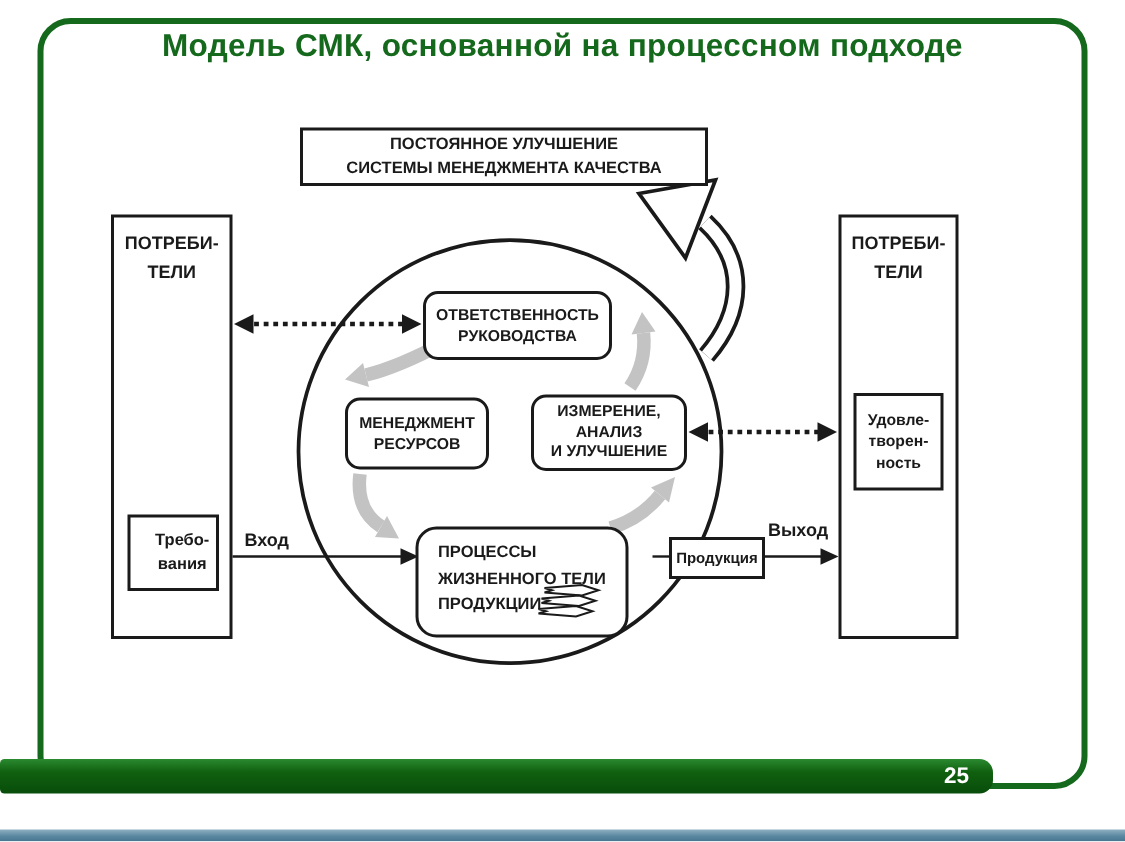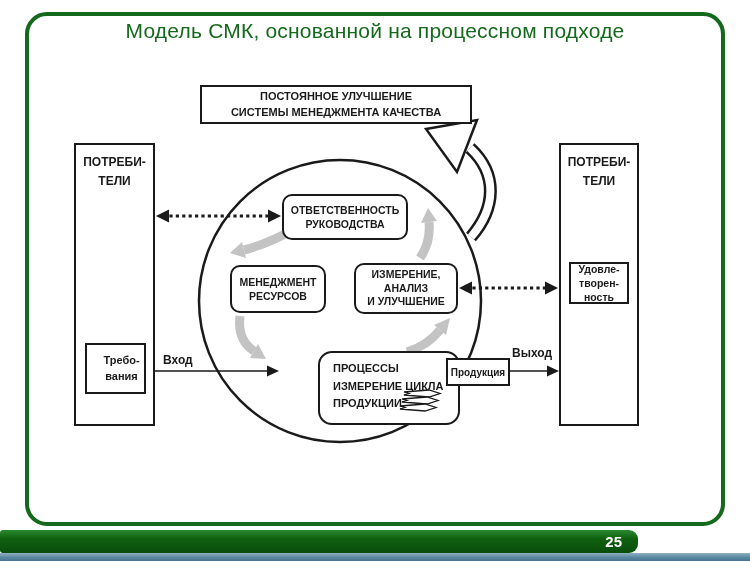--- a/index.html
+++ b/index.html
@@ -6,55 +6,55 @@
   .stage{
     position:relative;width:750px;height:561px;background:#ffffff;
     font-family:"Liberation Sans", sans-serif;overflow:hidden;
   }
   .frame{
     position:absolute;left:25px;top:12px;width:700px;height:514px;
     border:4px solid #15691c;border-radius:22px;box-sizing:border-box;background:#fff;
   }
   .slide-title{
     position:absolute;left:0;right:0;top:19px;text-align:center;
-    font-size:21px;font-weight:normal;color:#15691c;letter-spacing:0.2px;
+    font-size:21px;font-weight:bold;color:#15691c;letter-spacing:0.2px;
   }
   .dbox{
     position:absolute;background:#fff;border:2.5px solid #1a1a1a;color:#1a1a1a;
     font-weight:bold;text-align:center;box-sizing:border-box;z-index:2;
   }
   .dbox .ln{display:block;}
   .flexc{display:flex;flex-direction:column;justify-content:center;align-items:center;}
   .improvement{
     left:200px;top:85px;width:272px;height:39px;border-width:2px;
     font-size:11px;line-height:1.45;
   }
   .tallbox{width:81px;height:283px;font-size:12px;line-height:1.55;padding-top:8px;}
   .tall-left{left:74px;top:143px;}
   .tall-right{left:559px;top:143px;width:80px;}
   .requirements{left:85px;top:343px;width:61px;height:51px;font-size:11px;line-height:1.4;padding-left:12px;}
-  .satisfaction{left:569px;top:262px;width:60px;height:42px;font-size:10.5px;line-height:1.35;}
+  .satisfaction{left:569px;top:262px;width:60px;height:65px;font-size:10.5px;line-height:1.35;}
   .rbox{border-radius:10px;}
   .responsibility{left:282px;top:194px;width:126px;height:46px;font-size:10.5px;line-height:1.35;}
   .resources{left:230px;top:265px;width:96px;height:48px;font-size:10.5px;line-height:1.35;}
   .measurement{left:354px;top:263px;width:104px;height:51px;font-size:10.5px;line-height:1.28;}
   .lifecycle{
     left:277px;top:351px;width:142px;height:74px;border-radius:14px;
-    text-align:left;font-size:11px;line-height:1.6;padding:7px 0 0 13px;margin-left:41px;
+    text-align:left;font-size:11px;line-height:1.6;padding:7px 0 0 13px;
   }
   .flow-icon{position:absolute;right:13px;bottom:7px;z-index:3;}
   .product{left:446px;top:358px;width:64px;height:28px;border-radius:0;font-size:10px;}
   .io-label{position:absolute;color:#1a1a1a;font-weight:bold;font-size:12px;z-index:2;}
   .input-label{left:163px;top:353px;}
   .output-label{left:512px;top:346px;}
   .svglayer{position:absolute;left:0;top:0;width:750px;height:561px;z-index:1;}
   .footer-bar{
-    position:absolute;left:0;top:530px;width:638px;height:23px;
+    position:absolute;left:0;top:506px;width:638px;height:23px;
     background:linear-gradient(180deg,#2b8a30 0%,#10600f 38%,#084d0b 100%);
-    border-radius:3px 9px 9px 3px;z-index:4;
+    border-radius:3px 9px 9px 3px;z-index:4;padding-left:24px;
   }
   .page-number{
     position:absolute;right:16px;top:0;height:23px;line-height:23px;
     color:#ffffff;font-weight:bold;font-size:15px;
   }
   .bottom-strip{
     position:absolute;left:0;top:553px;width:750px;height:8px;
     background:linear-gradient(180deg,#8fb0c2 0%,#5a88a1 55%,#47758f 100%);z-index:4;
   }
 </style>
@@ -151,21 +151,21 @@
     <span class="ln">ОТВЕТСТВЕННОСТЬ</span>
     <span class="ln">РУКОВОДСТВА</span>
   </div>
   <div class="dbox rbox measurement flexc">
     <span class="ln">ИЗМЕРЕНИЕ,</span>
     <span class="ln">АНАЛИЗ</span>
     <span class="ln">И УЛУЧШЕНИЕ</span>
   </div>
   <div class="dbox lifecycle">
     <span class="ln">ПРОЦЕССЫ</span>
-    <span class="ln">ИЗМЕРЕНИЕ ЦИКЛА</span>
+    <span class="ln">ЖИЗНЕННОГО ТЕЛИ</span>
     <span class="ln">ПРОДУКЦИИ</span>
     <svg class="flow-icon" width="46" height="28" viewBox="0 0 46 28">
       <g fill="#ffffff" stroke="#1a1a1a" stroke-width="1.3" stroke-linejoin="miter">
         <path d="M 5 4 L 30 2 L 41 5.5 L 30 9 L 5 7 L 10 5.5 Z"></path>
         <path d="M 3 11 L 28 9 L 39 12.5 L 28 16 L 3 14 L 8 12.5 Z"></path>
         <path d="M 1 18 L 26 16 L 37 19.5 L 26 23 L 1 21 L 6 19.5 Z"></path>
       </g>
     </svg>
   </div>
   <div class="dbox product flexc">

